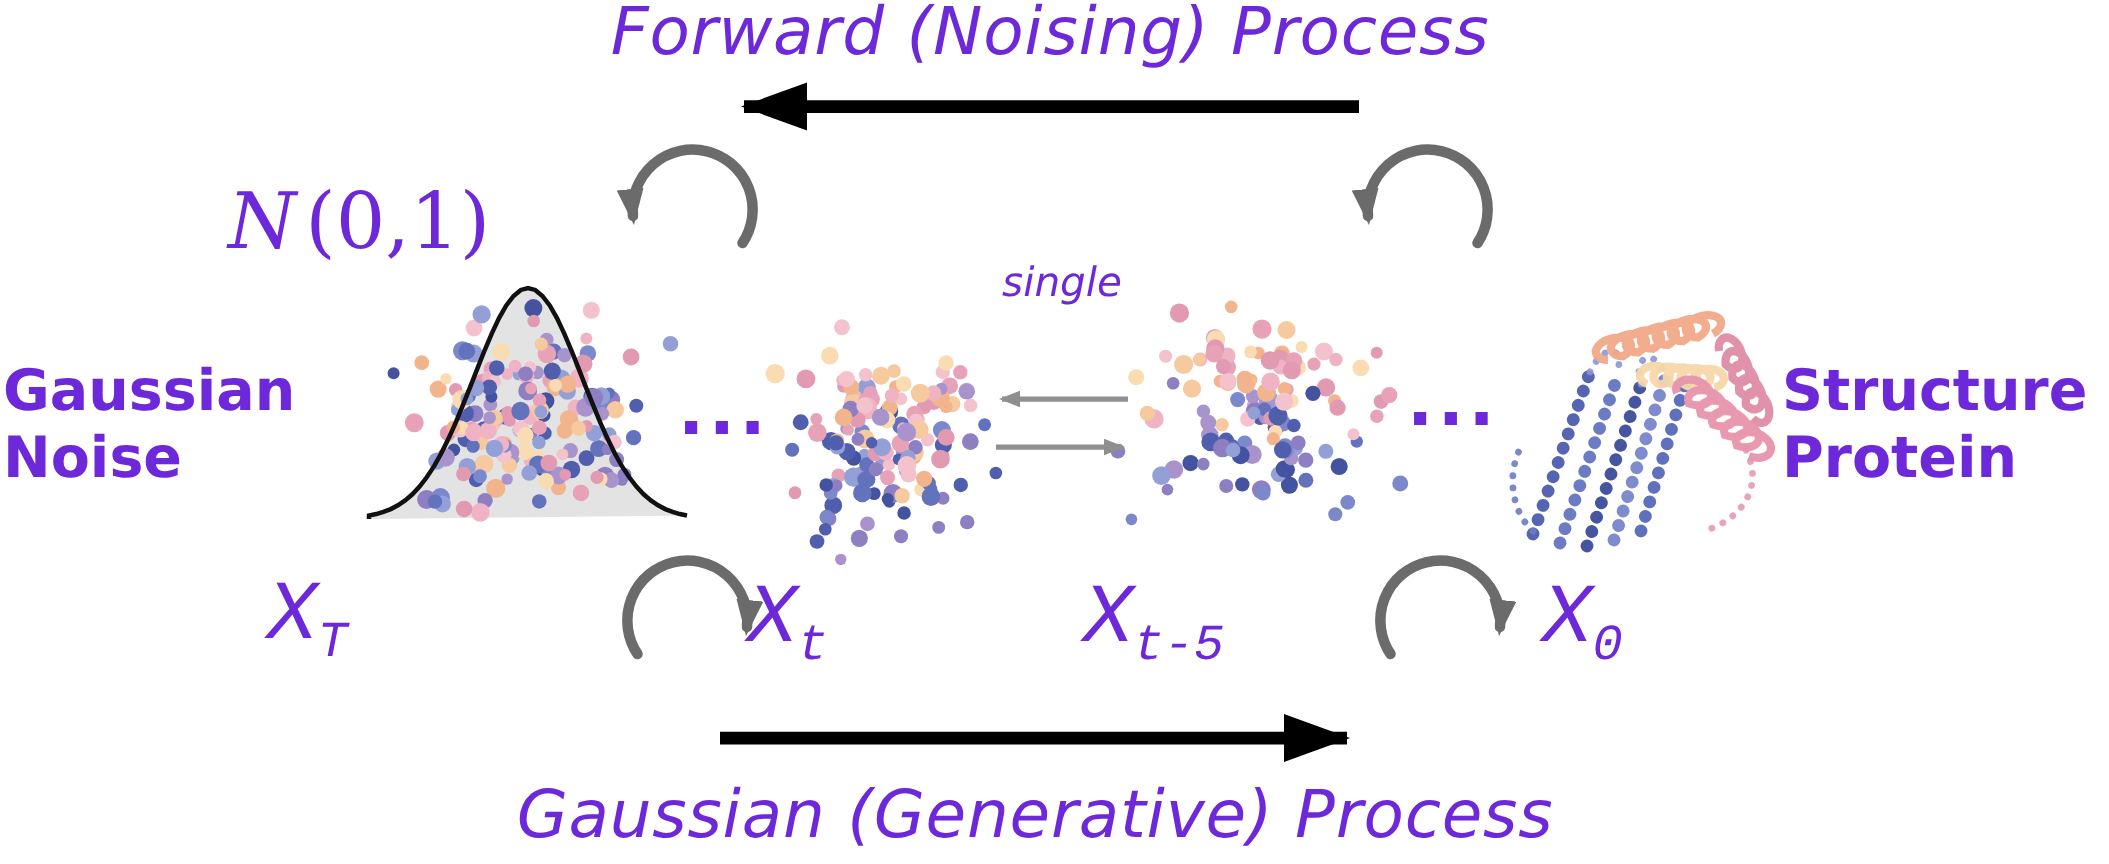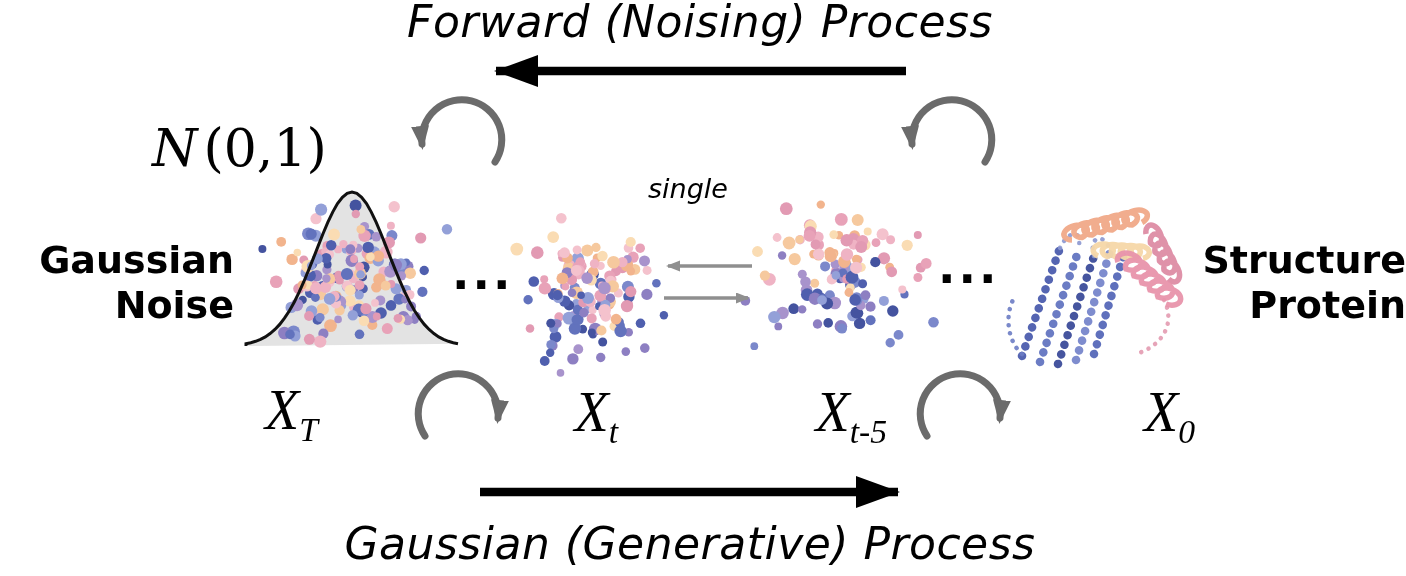--- a/index.html
+++ b/index.html
@@ -1,38 +1,38 @@
 <!DOCTYPE html>
 <html><head>
 <meta charset="utf-8">
 <style>
   *{margin:0;padding:0;box-sizing:border-box}
   html,body{background:#ffffff}
   .canvas{position:relative;width:1406px;height:576px;background:#fff;overflow:hidden;
-          font-family:"DejaVu Sans",sans-serif;color:#000000}
+          font-family:"DejaVu Sans",sans-serif;color:#6d28d9}
   .layer{position:absolute;inset:0}
   .t{position:absolute}
   .proc{font-style:italic;font-size:44px;letter-spacing:.5px;text-align:center;white-space:nowrap}
   .forward{left:340px;top:-4px;width:720px}
   .reverse{left:320px;top:518px;width:740px}
-  .side{position:absolute;font-weight:bold;font-size:38px;line-height:1.18;text-align:right}
+  .side{position:absolute;font-weight:bold;font-size:38px;line-height:1.18;text-align:left}
   .gauss-label{left:2px;top:238px;width:232px}
   .protein-label{left:1188px;top:238px;width:218px}
   .dist{position:absolute;left:152px;top:118px;font-family:"DejaVu Serif",serif;font-size:52px;white-space:nowrap}
   .dist-n{font-style:italic;padding-right:6px}
-  .math{position:absolute;font-family:Liberation Serif, serif;font-style:italic;font-size:56px;text-align:right;white-space:nowrap}
+  .math{position:absolute;font-family:Liberation Mono, monospace;font-style:italic;font-size:56px;text-align:left;white-space:nowrap}
   .math sub{font-size:.6em}
   .xT{left:178px;top:378px;width:140px}
   .xt{left:498px;top:380px;width:120px}
   .xt1{left:722px;top:380px;width:165px}
-  .x0{left:1065px;top:380px;width:130px}
+  .x0{left:1028px;top:380px;width:130px}
   .dots{position:absolute;font-size:46px;font-weight:bold;letter-spacing:3px;white-space:nowrap}
   .dots-left{left:452px;top:246px}
   .dots-right{left:938px;top:240px}
-  .single-step{position:absolute;left:648px;top:174px;width:120px;
+  .single-step{position:absolute;left:648px;top:174px;width:120px;text-align:center;
                font-style:italic;font-size:27px;line-height:1.12}
   .strand{stroke-width:8.5;stroke-linecap:round;stroke-dasharray:0.1 10;fill:none}
   .helix{stroke-width:5.5;fill:none;opacity:.95}
   .loopline{stroke-width:4.5;fill:none;stroke-dasharray:0.1 8;stroke-linecap:round;opacity:.9}
   .looparrow{fill:none;stroke-width:7;stroke-linecap:round}
   .bigarrow{stroke-width:8.5}
   .steparrow{stroke-width:3.5}
 </style>
 </head>
 <body>

